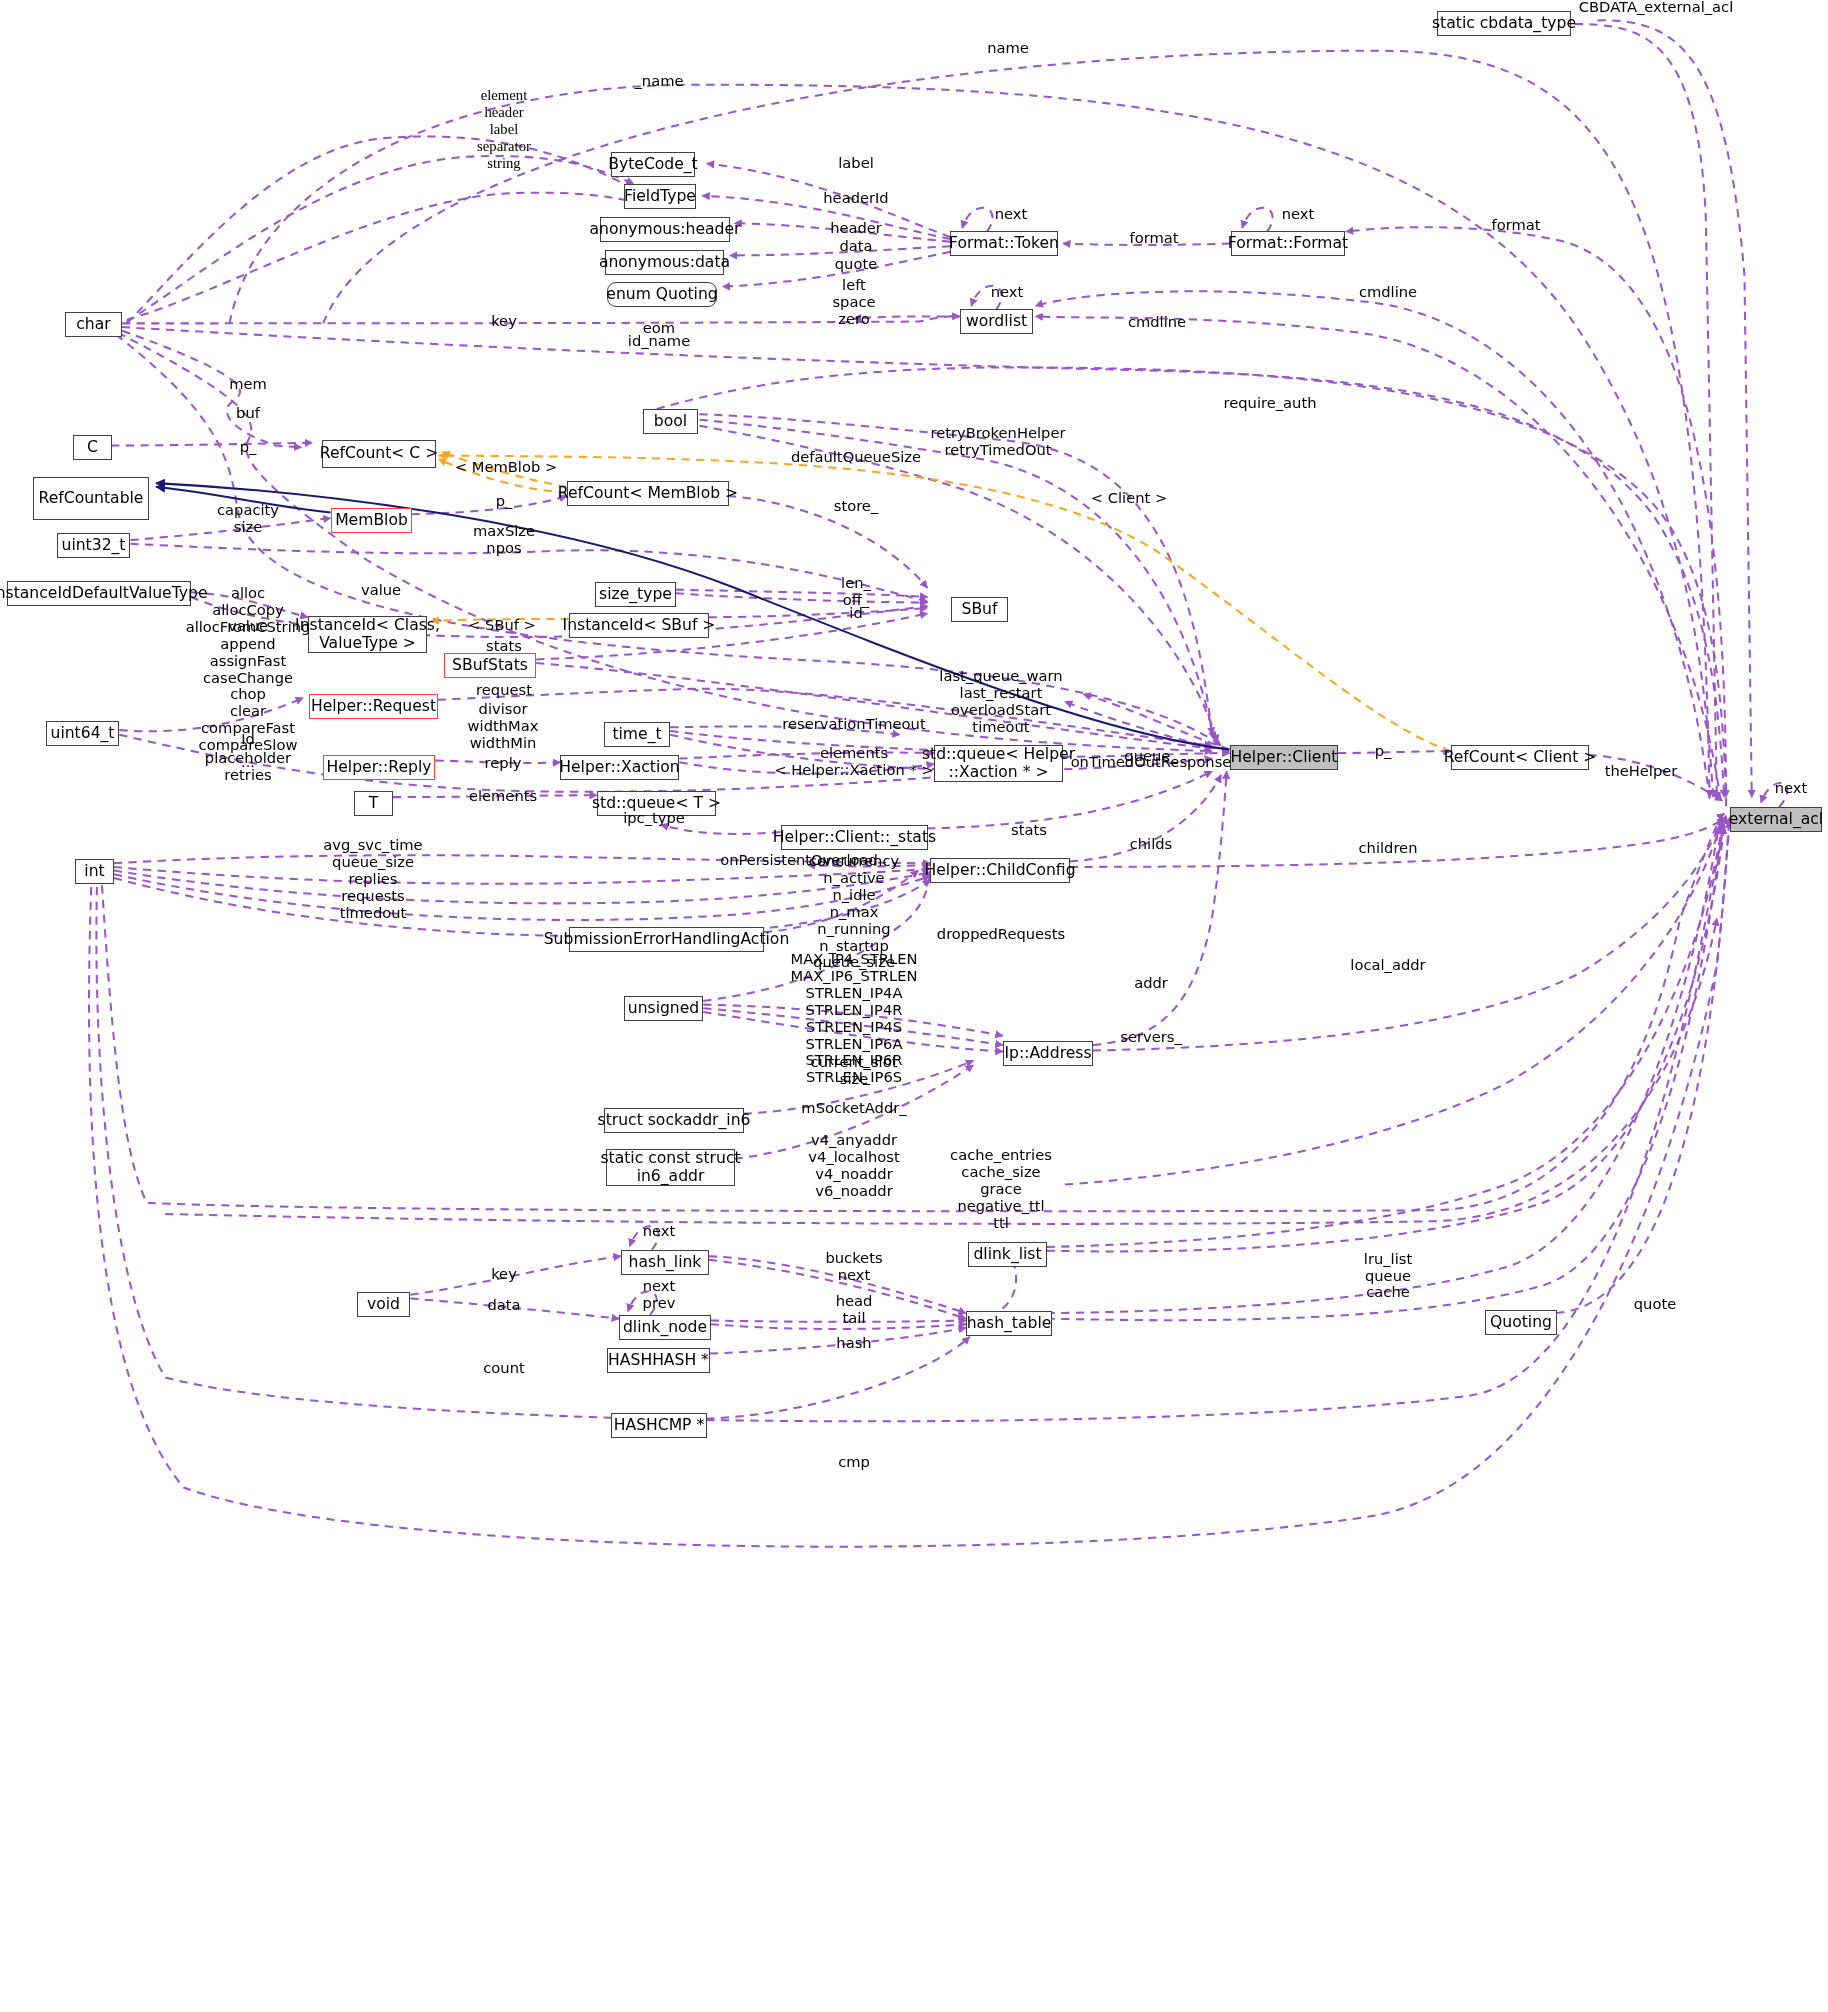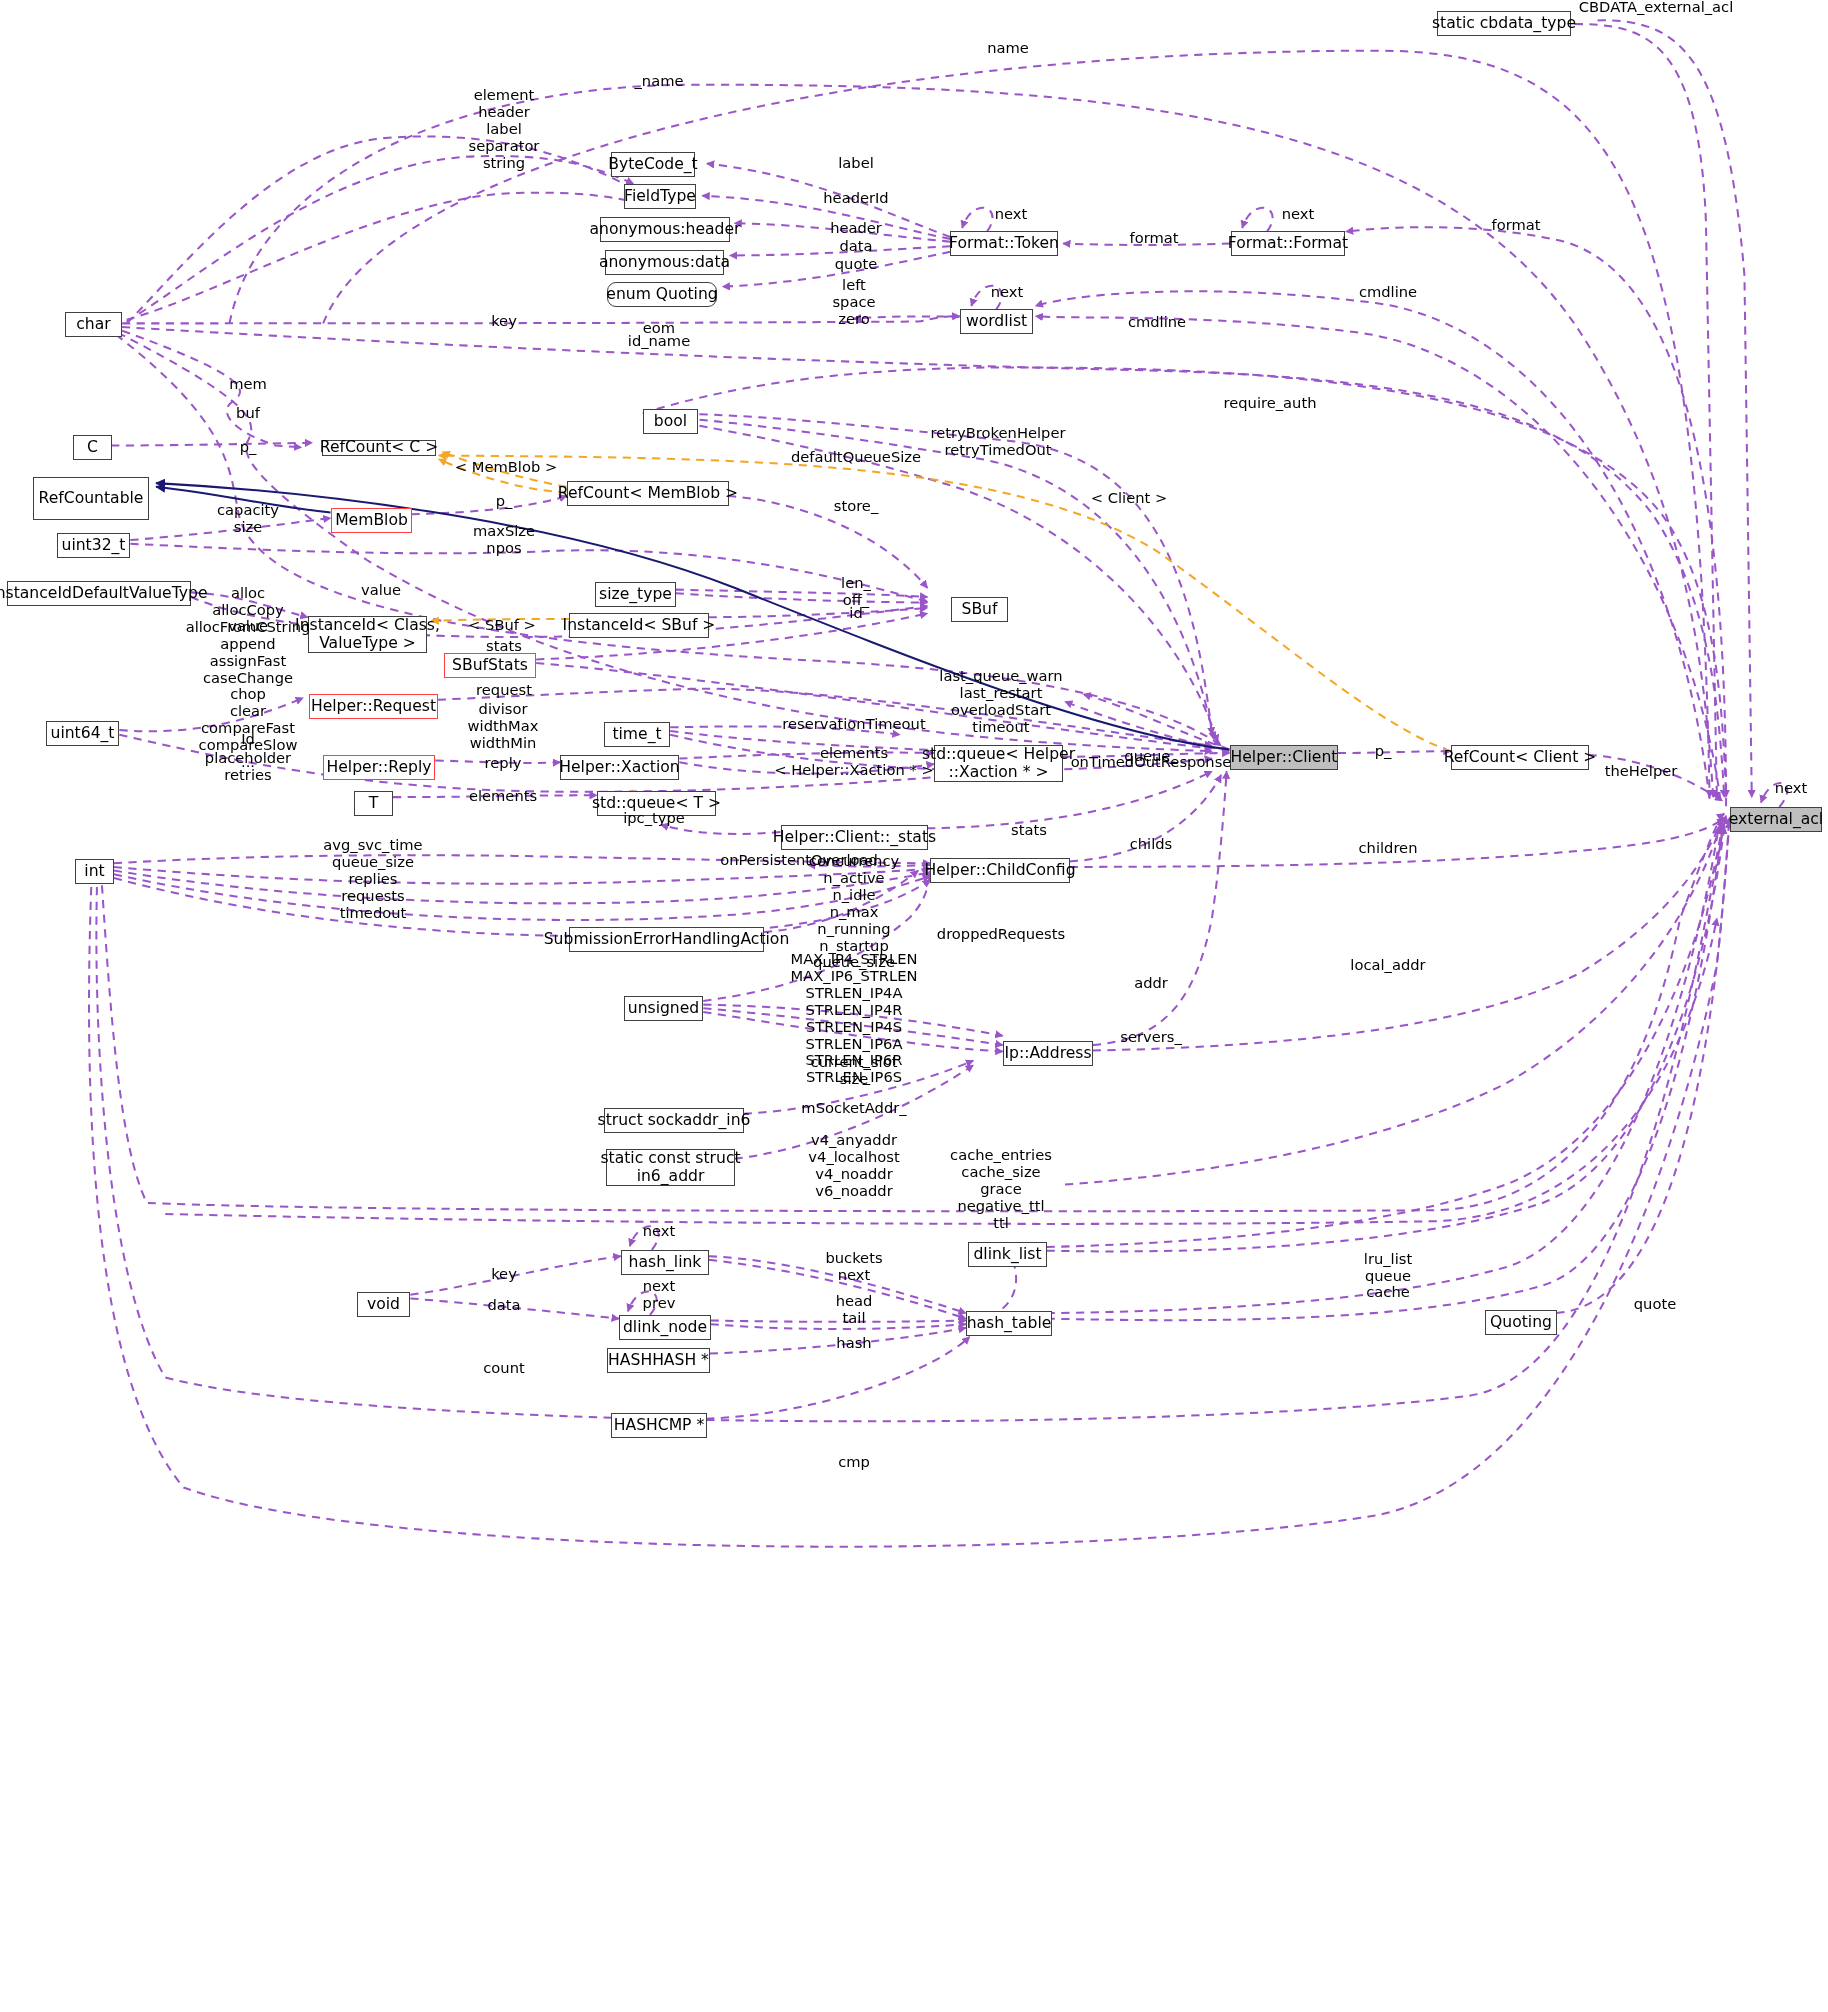--- a/index.html
+++ b/index.html
@@ -244,21 +244,21 @@
   <div class="node grey" style="left:624px;top:184px;width:72px;height:25px;">FieldType</div>
   <div class="node" style="left:600px;top:217px;width:130px;height:25px;">anonymous:header</div>
   <div class="node" style="left:605px;top:250px;width:119px;height:25px;">anonymous:data</div>
   <div class="node" style="left:607px;top:282px;width:110px;height:25px;border-radius:9px;">enum Quoting</div>
   <div class="node grey" style="left:950px;top:231px;width:108px;height:25px;">Format::Token</div>
   <div class="node grey" style="left:1231px;top:231px;width:114px;height:25px;">Format::Format</div>
   <div class="node grey" style="left:960px;top:309px;width:73px;height:25px;">wordlist</div>
   <div class="node grey" style="left:65px;top:312px;width:57px;height:25px;">char</div>
   <div class="node grey" style="left:643px;top:409px;width:55px;height:25px;">bool</div>
   <div class="node grey" style="left:73px;top:435px;width:39px;height:25px;">C</div>
-  <div class="node grey" style="left:322px;top:440px;width:114px;height:16px;">RefCount&lt; C &gt;</div>
+  <div class="node grey" style="left:322px;top:440px;width:114px;height:28px;">RefCount&lt; C &gt;</div>
   <div class="node grey" style="left:33px;top:477px;width:116px;height:43px;">RefCountable</div>
   <div class="node grey" style="left:567px;top:481px;width:162px;height:25px;">RefCount&lt; MemBlob &gt;</div>
   <div class="node red" style="left:331px;top:508px;width:81px;height:25px;">MemBlob</div>
   <div class="node grey" style="left:57px;top:533px;width:73px;height:25px;">uint32_t</div>
   <div class="node grey" style="left:7.3px;top:581px;width:184px;height:25px;">InstanceIdDefaultValueType</div>
   <div class="node grey" style="left:595px;top:582px;width:81px;height:25px;">size_type</div>
   <div class="node grey" style="left:951px;top:597px;width:57px;height:25px;">SBuf</div>
   <div class="node grey" style="left:308px;top:616px;width:119px;height:37px;">InstanceId&lt; Class,
 ValueType &gt;</div>
   <div class="node grey" style="left:569px;top:613px;width:140px;height:25px;">InstanceId&lt; SBuf &gt;</div>
@@ -289,21 +289,21 @@
   <div class="node grey" style="left:357px;top:1292px;width:53px;height:25px;">void</div>
   <div class="node grey" style="left:619px;top:1315px;width:92px;height:25px;">dlink_node</div>
   <div class="node grey" style="left:966px;top:1311px;width:86px;height:25px;">hash_table</div>
   <div class="node grey" style="left:1485px;top:1310px;width:72px;height:25px;">Quoting</div>
   <div class="node grey" style="left:607px;top:1348px;width:103px;height:25px;">HASHHASH *</div>
   <div class="node grey" style="left:611px;top:1413px;width:96px;height:25px;">HASHCMP *</div>
 
   <div class="elabel" style="left:1656px;top:7.3px;">CBDATA_external_acl</div>
   <div class="elabel" style="left:1008px;top:48px;">name</div>
   <div class="elabel" style="left:659px;top:81px;">_name</div>
-  <div class="elabel" style="left:504px;top:129px;">element
+  <div class="elabel" style="left:504px;top:129px;font-family:Liberation Serif, serif;">element
 header
 label
 separator
 string</div>
   <div class="elabel" style="left:856px;top:163px;">label</div>
   <div class="elabel" style="left:856px;top:198px;">headerId</div>
   <div class="elabel" style="left:856px;top:228px;">header</div>
   <div class="elabel" style="left:856px;top:246px;">data</div>
   <div class="elabel" style="left:856px;top:264px;">quote</div>
   <div class="elabel" style="left:1011px;top:214px;">next</div>

